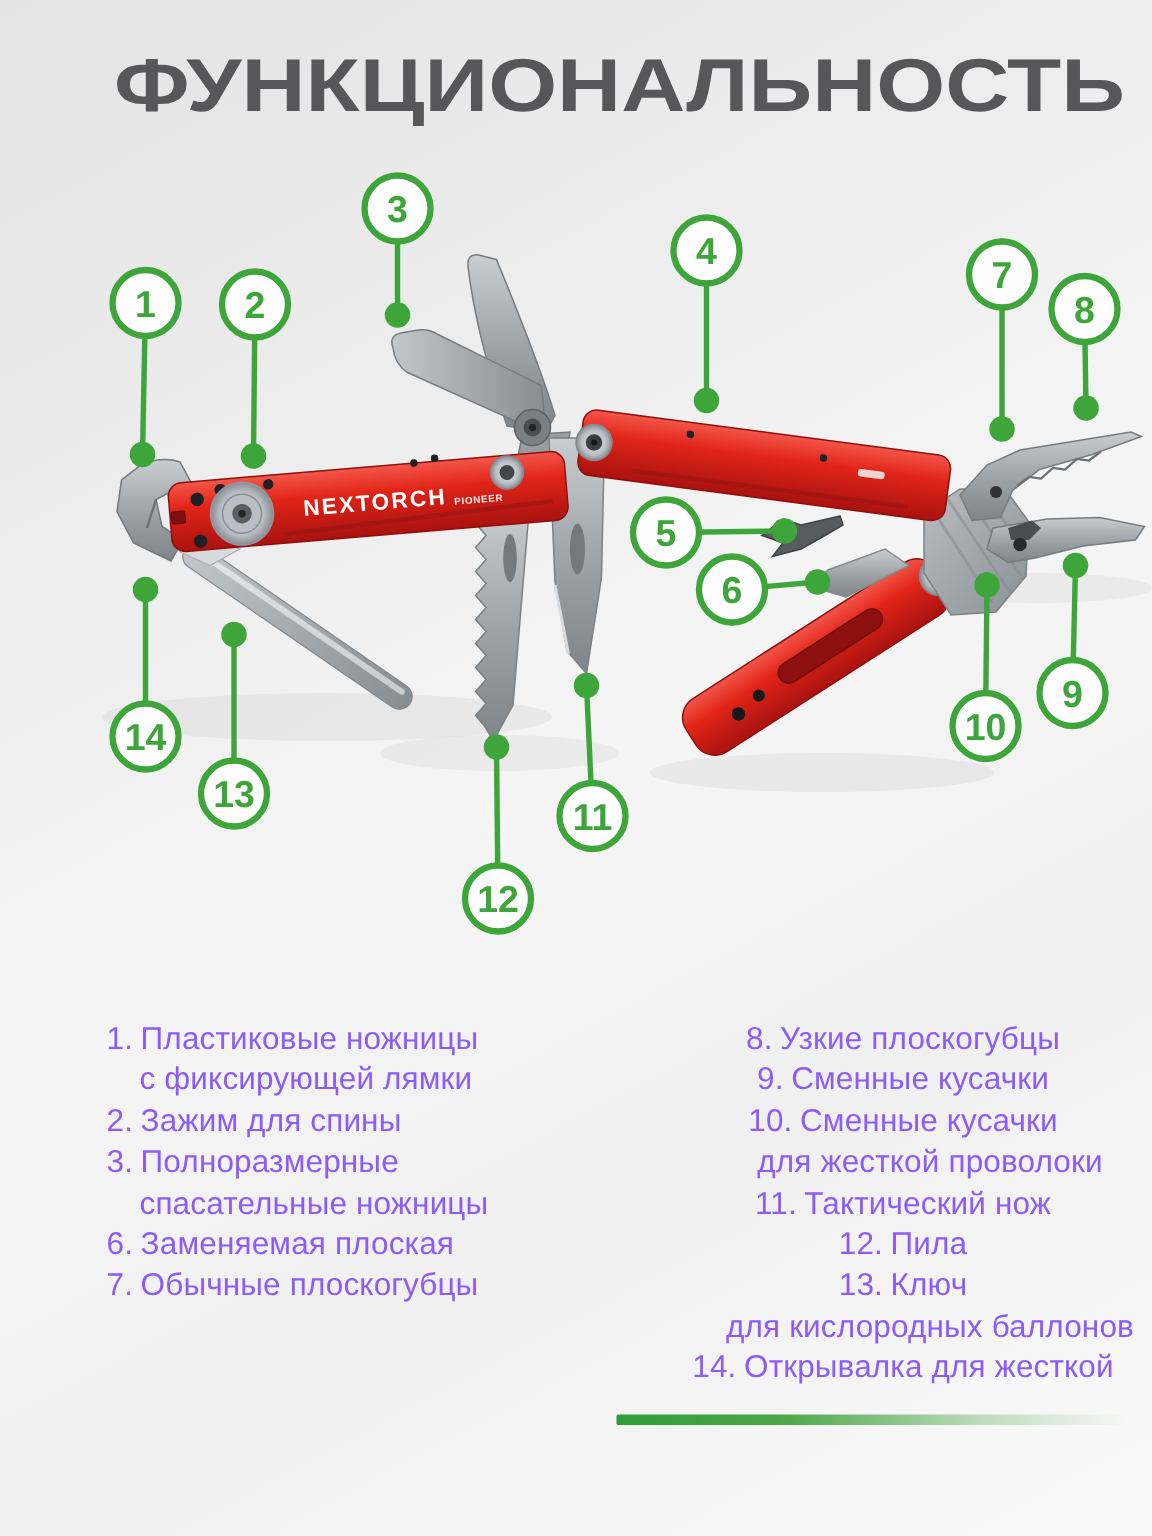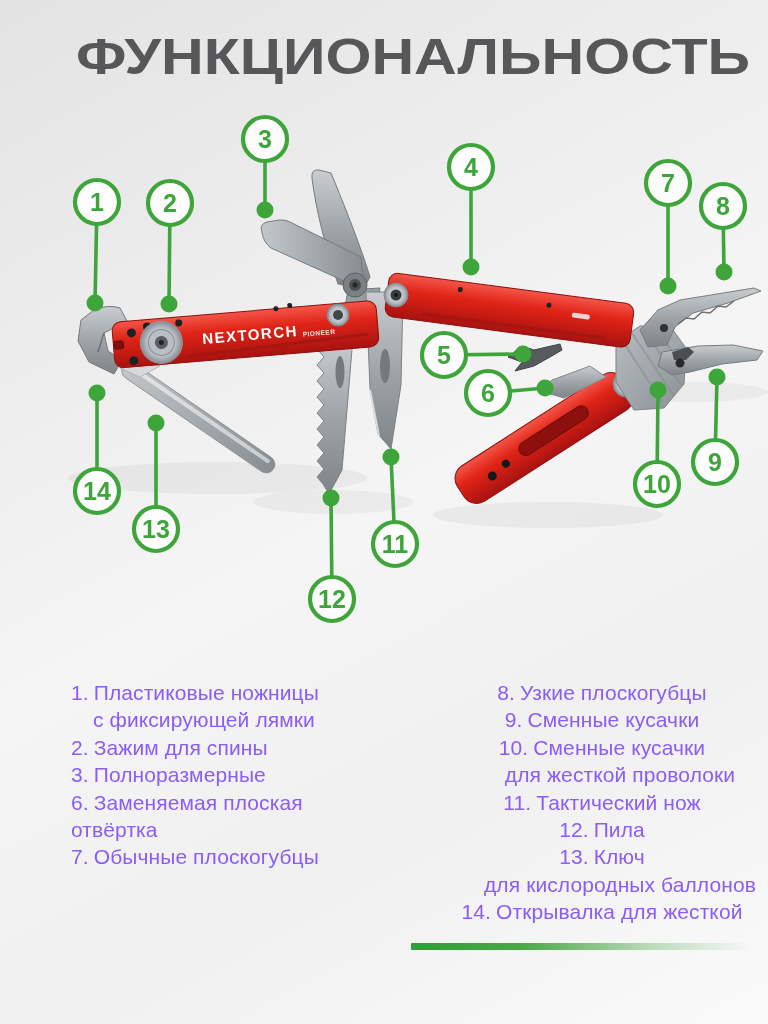--- a/index.html
+++ b/index.html
@@ -260,22 +260,22 @@
           <text x="69" y="500" text-anchor="middle" font-size="25" font-weight="700" fill="#3da53a">14</text>
         </g>
       </g>
   </svg>
 
   <div class="legend" id="legend-left">
       <div class="lg-line"><span class="lg-num">1.</span><span>Пластиковые ножницы</span></div>
       <div class="lg-line" style="margin-left: 22px;"><span>с фиксирующей лямки</span></div>
       <div class="lg-line"><span class="lg-num">2.</span><span>Зажим для спины</span></div>
       <div class="lg-line"><span class="lg-num">3.</span><span>Полноразмерные</span></div>
+      <div class="lg-line" style="margin-left: 22px;"><span>спасательные ножницы</span></div>
       <div class="lg-line"><span class="lg-num">6.</span><span>Заменяемая плоская</span></div>
-      <div class="lg-line" style="margin-left: 0px;"><span>отвёртка</span></div>
       <div class="lg-line"><span class="lg-num">7.</span><span>Обычные плоскогубцы</span></div>
     </div>
   <div class="legend" id="legend-right">
       <div class="lg-line"><span class="lg-num">8.</span><span>Узкие плоскогубцы</span></div>
       <div class="lg-line"><span class="lg-num">9.</span><span>Сменные кусачки</span></div>
       <div class="lg-line"><span class="lg-num">10.</span><span>Сменные кусачки</span></div>
       <div class="lg-line" style="margin-left: 36px;"><span>для жесткой проволоки</span></div>
       <div class="lg-line"><span class="lg-num">11.</span><span>Тактический нож</span></div>
       <div class="lg-line"><span class="lg-num">12.</span><span>Пила</span></div>
       <div class="lg-line"><span class="lg-num">13.</span><span>Ключ</span></div>

